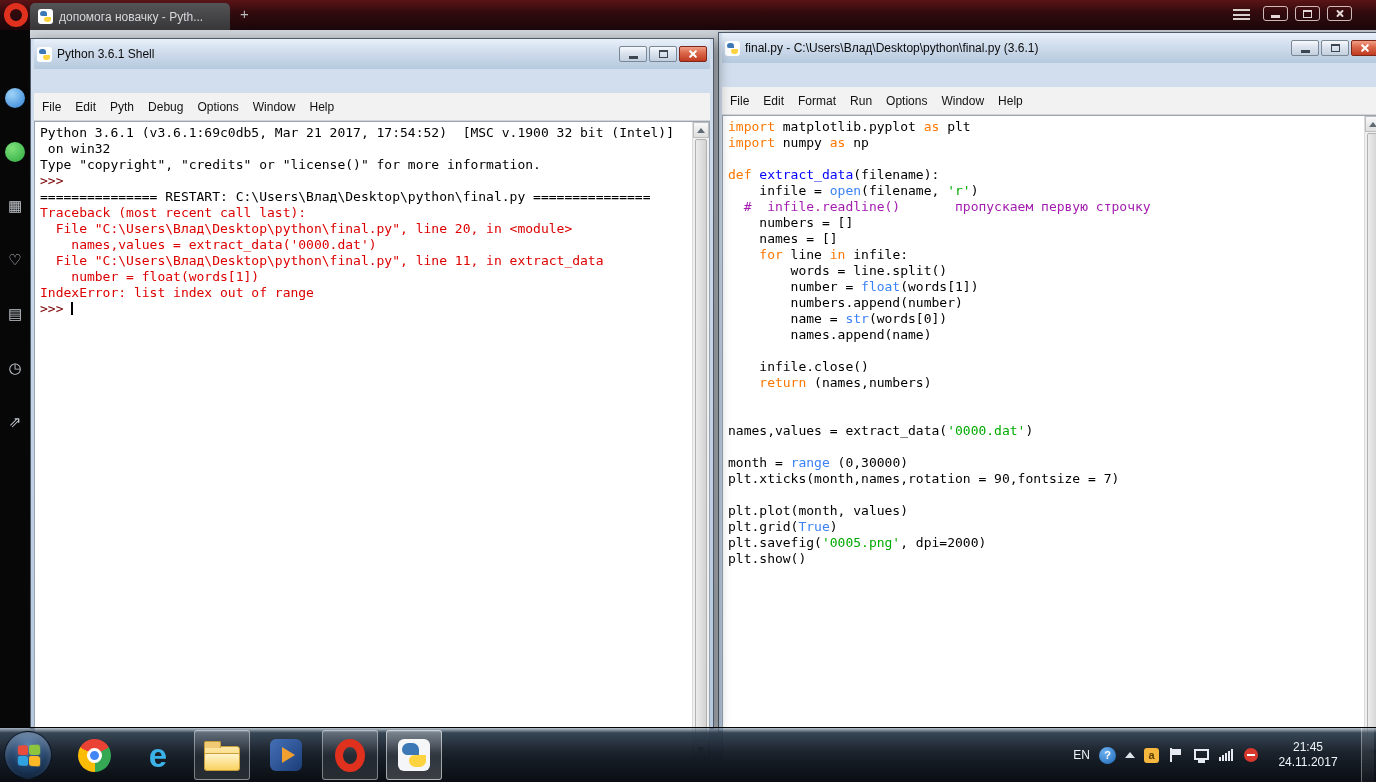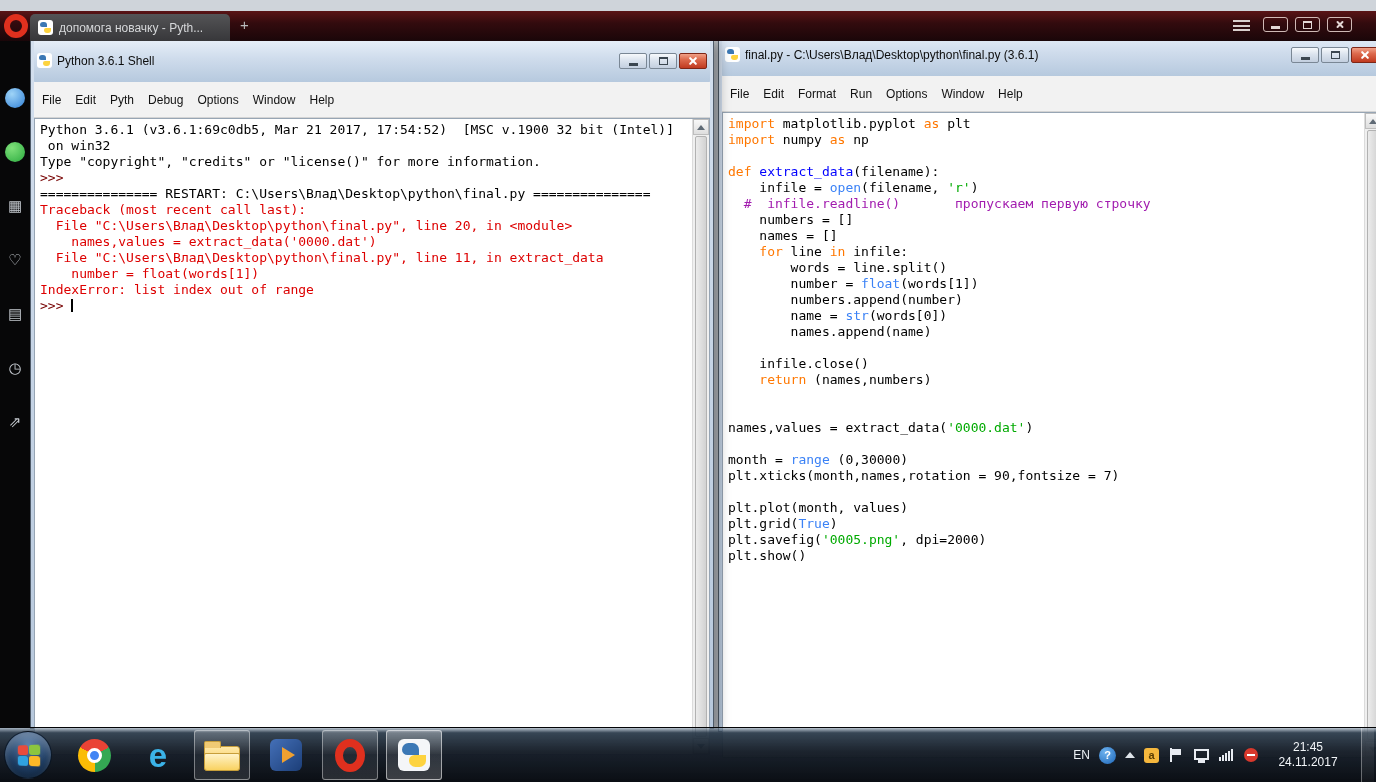--- a/index.html
+++ b/index.html
@@ -1,20 +1,20 @@
 <!DOCTYPE html>
 <html><head>
 <meta charset="utf-8">
 <style>
   * { box-sizing: border-box; margin: 0; padding: 0; }
   html,body { width:1376px; height:782px; overflow:hidden; }
   body { position:relative; background:#cfd4da; font-family:"Liberation Sans",sans-serif; }
 
   
-  #operabar { position:absolute; left:0; top:11px; width:1376px; height:30px; z-index:50;
+  #operabar { position:absolute; left:0; top:0; width:1376px; height:30px; z-index:50;
     background:linear-gradient(180deg,#5a1416 0%,#330b0e 40%,#1a0609 100%); }
   .ologo { position:absolute; left:4px; top:3px; width:24px; height:24px; border-radius:50%;
     border:6px solid #e0301e; }
   .tab { position:absolute; left:30px; top:3px; width:200px; height:27px;
     background:linear-gradient(#545456,#37373a); border-radius:5px 5px 0 0;
     display:flex; align-items:center; gap:6px; padding:0 8px; }
   .tab-title { color:#d6d8da; font-size:12px; white-space:nowrap; overflow:hidden; text-overflow:ellipsis; }
   .newtab { position:absolute; left:240px; top:6px; color:#b9babc; font-size:15px; line-height:15px; }
   .omenu { position:absolute; right:126px; top:9px; width:17px; height:11px;
     border-top:2px solid #d9cfcd; border-bottom:2px solid #d9cfcd; }
@@ -40,29 +40,29 @@
   .sic { width:20px; height:20px; display:flex; align-items:center; justify-content:center;
     color:#c3c8ce; font-size:15px; line-height:20px; }
   .circle-blue { border-radius:50%; background:radial-gradient(circle at 35% 30%,#9fd4f7,#2f7fd6); }
   .circle-green { border-radius:50%; background:radial-gradient(circle at 35% 30%,#7fe07a,#2bab3f); }
 
   
   .win { position:absolute; border:1px solid #4e5a68; background:linear-gradient(#d3dfee,#b7c8dc);
     box-shadow:3px 4px 12px rgba(0,0,0,.45); padding:0 3px 3px; }
   #win-shell  { left:30px;  top:38px; width:684px; height:691px; z-index:10; }
   #win-editor { left:718px; top:32px; width:668px; height:700px; z-index:9; }
-  .titlebar { height:43px; display:flex; align-items:center; gap:5px; padding:0 3px;
+  .titlebar { height:30px; display:flex; align-items:center; gap:5px; padding:0 3px;
     background:linear-gradient(#e8f0f9 0%,#cfdcec 45%,#b6c9de 100%); border-radius:1px; }
   .wtitle { font-size:12px; color:#0c0c0c; white-space:nowrap; overflow:hidden; flex:1; }
   .ctls { margin-left:auto; display:flex; }
   .ctl { width:28px; height:16px; border:1px solid #7a8795; border-radius:2px; margin-left:2px;
     background:linear-gradient(#f7f9fc,#dbe3ee 45%,#c3cfdf); display:flex; align-items:center; justify-content:center; }
   .ctl.close { background:linear-gradient(#f0a088,#dd6a4d 40%,#c03a20); border-color:#7e2617; }
-  .menubar { height:36px; background:#f2f2f2; border-bottom:1px solid #d4d4d4;
-    display:flex; align-items:center; padding-left:1px; }
+  .menubar { height:28px; background:#f2f2f2; border-bottom:1px solid #d4d4d4;
+    display:flex; align-items:center; padding-left:1px;margin-top:24px; }
   .menu-item { font-size:12px; color:#111; padding:2px 7px; }
   .client { background:#fff; height:calc(100% - 49px); border:1px solid #97a5b4; display:flex; overflow:hidden; }
   .textpane { flex:1; padding:3px 0 0 5px; font-family:"DejaVu Sans Mono","Liberation Mono",monospace;
     font-size:13px; line-height:16px; white-space:pre; overflow:hidden; cursor:text; }
   .line { height:16px; line-height:16px; white-space:pre; }
 
   
   .scrollbar { width:17px; background:#f0f0f0; border-left:1px solid #dcdcdc; display:flex; flex-direction:column; }
   .sb-btn { height:16px; background:linear-gradient(#f8f8f8,#dedede); border:1px solid #bdbdbd;
     display:flex; align-items:center; justify-content:center; }

